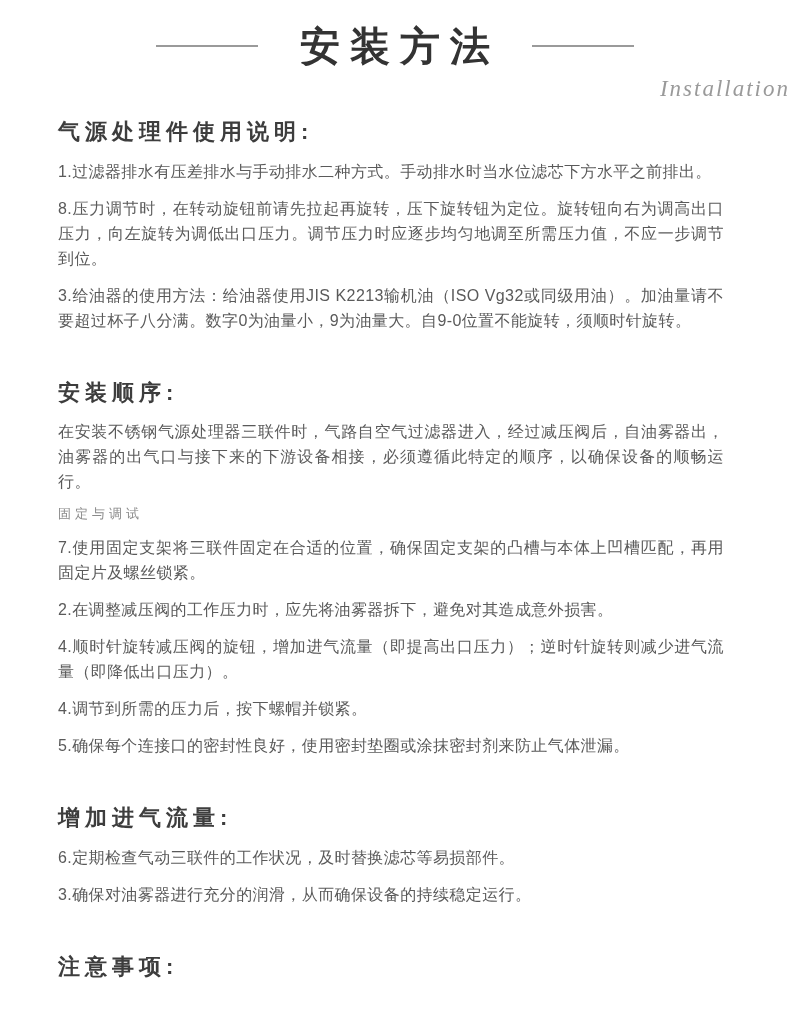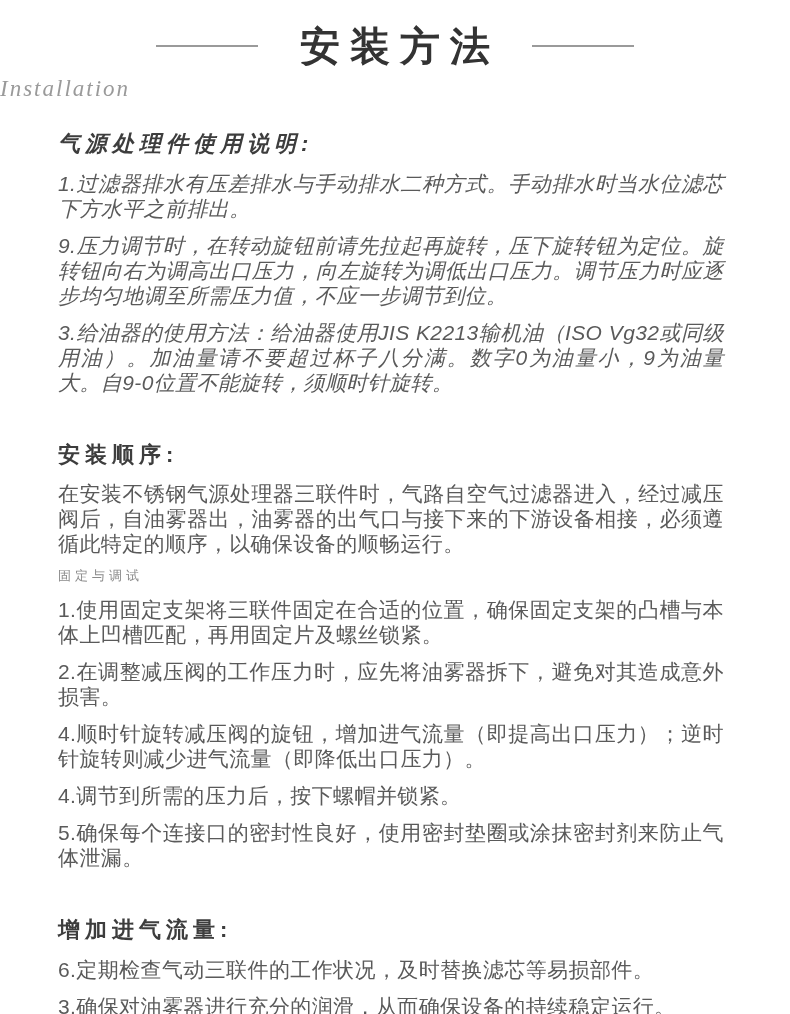--- a/index.html
+++ b/index.html
@@ -35,51 +35,51 @@
     font-size: 40px;
     font-weight: 700;
     color: #333333;
     letter-spacing: 10px;
     line-height: 1.2;
     white-space: nowrap;
     text-indent: 10px; 
   }
   .page-subtitle {
     margin-top: 6px;
-    text-align: left;
+    text-align: right;
     font-family: "Liberation Serif", "DejaVu Serif", serif;
     font-style: italic;
     font-size: 23px;
     color: #9a9a9a;
     letter-spacing: 2px;
   }
   
   .content {
     padding: 0 66px 30px 58px;
   }
   section.doc-section { margin-top: 46px; }
-  section.doc-section:first-of-type { margin-top: 28px; font-style: italic; }
+  section.doc-section:first-of-type { margin-top: 16px; }
   h2.section-heading {
     font-size: 22px;
     font-weight: 700;
     color: #3d3d3d;
     letter-spacing: 5px;
     line-height: 1.3;
   }
   h3.section-subheading {
     margin-top: 12px;
     font-size: 13px;
     font-weight: 500;
     color: #8a8a8a;
     letter-spacing: 4px;
     line-height: 1.3;
   }
   p.body-text {
     margin-top: 12px;
-    font-size: 21px;
+    font-size: 16px;
     line-height: 25px;
     color: #5a5a5a;
     text-align: justify;
     letter-spacing: 0.4px;
   }
 </style>
 </head>
 <body>
 
 <div class="page">
@@ -91,29 +91,29 @@
       <span class="title-rule"></span>
     </div>
     <div class="page-subtitle">Installation</div>
   </header>
 
   <main class="content">
 
     <section class="doc-section">
       <h2 class="section-heading">气源处理件使用说明:</h2>
       <p class="body-text">1.过滤器排水有压差排水与手动排水二种方式。手动排水时当水位滤芯下方水平之前排出。</p>
-      <p class="body-text">9.压力调节时，在转动旋钮前请先拉起再旋转，压下旋转钮为定位。旋转钮向右为调高出口压力，向左旋转为调低出口压力。调节压力时应逐步均匀地调至所需压力值，不应一步调节到位。</p>
+      <p class="body-text">8.压力调节时，在转动旋钮前请先拉起再旋转，压下旋转钮为定位。旋转钮向右为调高出口压力，向左旋转为调低出口压力。调节压力时应逐步均匀地调至所需压力值，不应一步调节到位。</p>
       <p class="body-text">3.给油器的使用方法：给油器使用JIS K2213输机油（ISO Vg32或同级用油）。加油量请不要超过杯子八分满。数字0为油量小，9为油量大。自9-0位置不能旋转，须顺时针旋转。</p>
     </section>
 
     <section class="doc-section">
       <h2 class="section-heading">安装顺序:</h2>
       <p class="body-text">在安装不锈钢气源处理器三联件时，气路自空气过滤器进入，经过减压阀后，自油雾器出，油雾器的出气口与接下来的下游设备相接，必须遵循此特定的顺序，以确保设备的顺畅运行。</p>
       <h3 class="section-subheading">固定与调试</h3>
-      <p class="body-text">1.使用固定支架将三联件固定在合适的位置，确保固定支架的凸槽与本体上凹槽匹配，再用固定片及螺丝锁紧。</p>
+      <p class="body-text">7.使用固定支架将三联件固定在合适的位置，确保固定支架的凸槽与本体上凹槽匹配，再用固定片及螺丝锁紧。</p>
       <p class="body-text">2.在调整减压阀的工作压力时，应先将油雾器拆下，避免对其造成意外损害。</p>
       <p class="body-text">4.顺时针旋转减压阀的旋钮，增加进气流量（即提高出口压力）；逆时针旋转则减少进气流量（即降低出口压力）。</p>
       <p class="body-text">4.调节到所需的压力后，按下螺帽并锁紧。</p>
       <p class="body-text">5.确保每个连接口的密封性良好，使用密封垫圈或涂抹密封剂来防止气体泄漏。</p>
     </section>
 
     <section class="doc-section">
       <h2 class="section-heading">增加进气流量:</h2>
       <p class="body-text">6.定期检查气动三联件的工作状况，及时替换滤芯等易损部件。</p>
       <p class="body-text">3.确保对油雾器进行充分的润滑，从而确保设备的持续稳定运行。</p>

